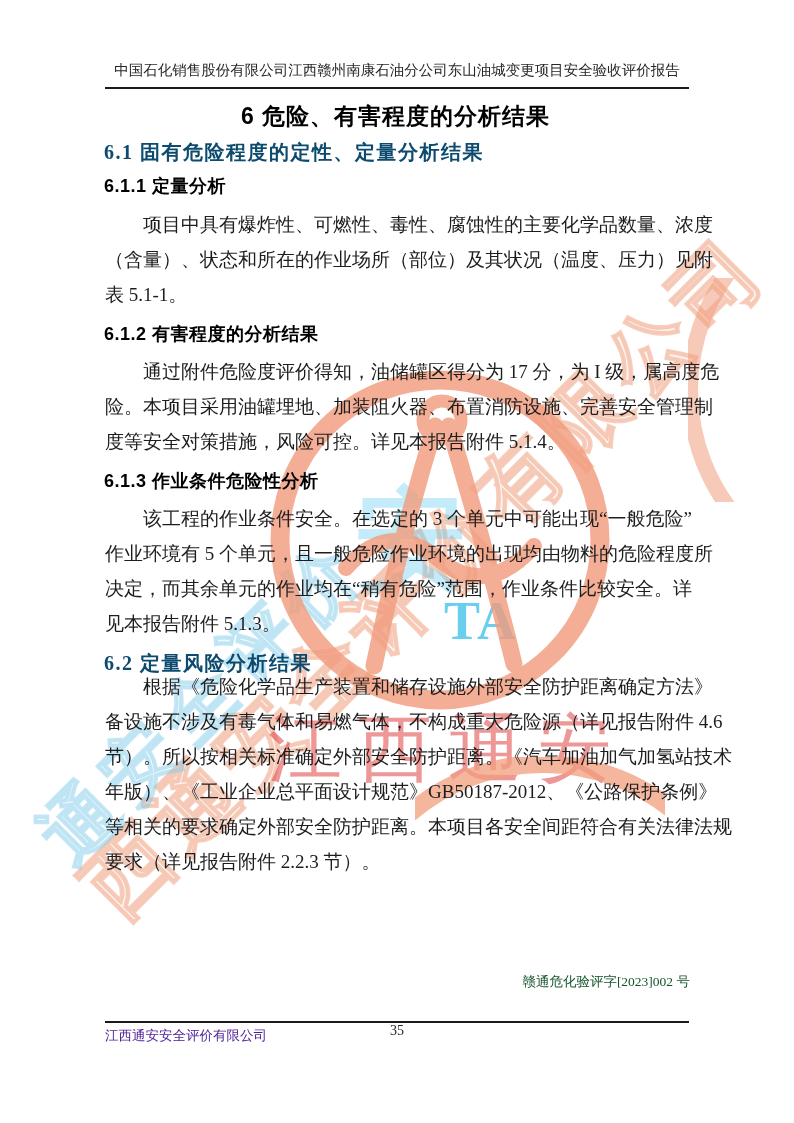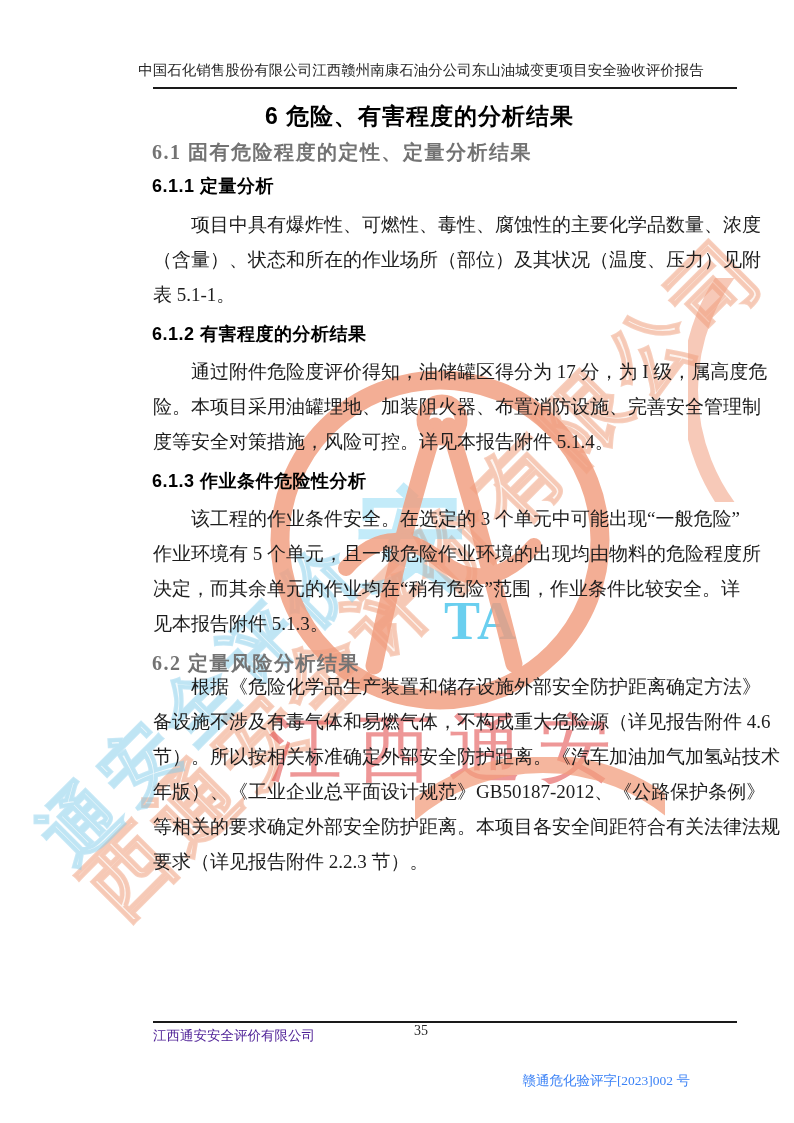--- a/index.html
+++ b/index.html
@@ -13,30 +13,30 @@
   .abs{position:absolute;}
   
   .header-text{
     top:61px;left:0;right:0;text-align:center;
     font-size:14.5px;color:#262626;letter-spacing:0px;white-space:nowrap;
   }
   .rule{left:105px;width:584px;height:2px;background:#1a1a1a;}
   .rule-top{top:87px;}
   .rule-bottom{top:1021px;}
   .footer-left{top:1027px;left:105px;font-size:13.5px;color:#4c1d95;}
-  .footer-right{top:1072px;right:104px;font-size:13.5px;color:#3b82f6;text-align:right;}
+  .footer-right{top:973px;right:104px;font-size:13.5px;color:#14532d;text-align:right;}
   .footer-page{top:1023px;left:0;right:0;text-align:center;font-size:14px;color:#262626;}
   
   .chapter-title{
     top:101px;left:0;right:3px;text-align:center;
     font-family:"Liberation Sans","DejaVu Sans",sans-serif;
     font-weight:700;font-size:23px;color:#000;letter-spacing:1px;white-space:nowrap;
   }
   .h-kai{
-    left:104px;font-weight:700;font-size:20px;color:#737373;
+    left:104px;font-weight:700;font-size:20px;color:#0c4a6e;
     letter-spacing:1.5px;line-height:1;white-space:nowrap;
   }
   .h-hei{
     left:104px;font-family:"Liberation Sans","DejaVu Sans",sans-serif;
     font-weight:700;font-size:18px;color:#000;letter-spacing:0.5px;line-height:1;white-space:nowrap;
   }
   .h61{top:142px;}
   .h611{top:177px;}
   .h612{top:325px;}
   .h613{top:472px;}
@@ -48,21 +48,21 @@
   .p613{top:501px;}
   .p62{top:669px;}
   .pline{
     height:35px;line-height:35px;white-space:nowrap;
     text-align:justify;text-align-last:justify;
   }
   .pline.first{text-indent:38px;}
   .pline.last{text-align-last:left;}
   
   .wm{pointer-events:none;z-index:0;}
-  .content{z-index:2;margin-left:48px;}
+  .content{z-index:2;}
   .wm-ring-text{
     left:100px;top:845px;transform-origin:0 50%;transform:rotate(-45deg);
     font-weight:700;font-size:84px;letter-spacing:8px;white-space:nowrap;
     color:rgba(244,178,150,0.16);
     -webkit-text-stroke:2px rgba(240,160,125,0.50);
   }
   .wm-blue-text{
     left:55px;top:800px;transform-origin:0 50%;transform:rotate(-45deg);
     font-weight:700;font-size:74px;letter-spacing:10px;white-space:nowrap;
     color:rgba(150,210,235,0.14);

